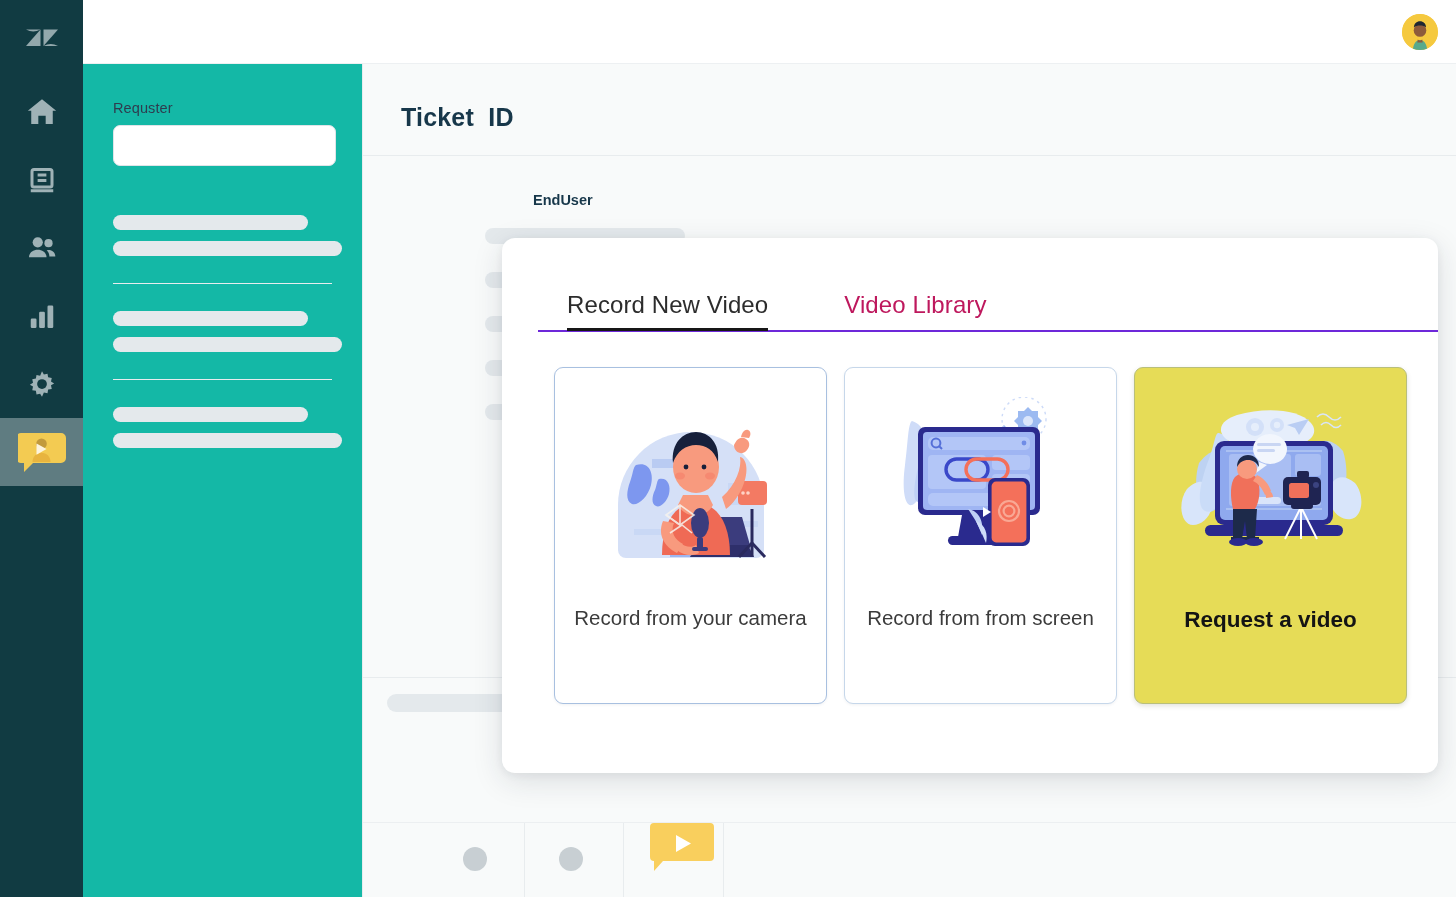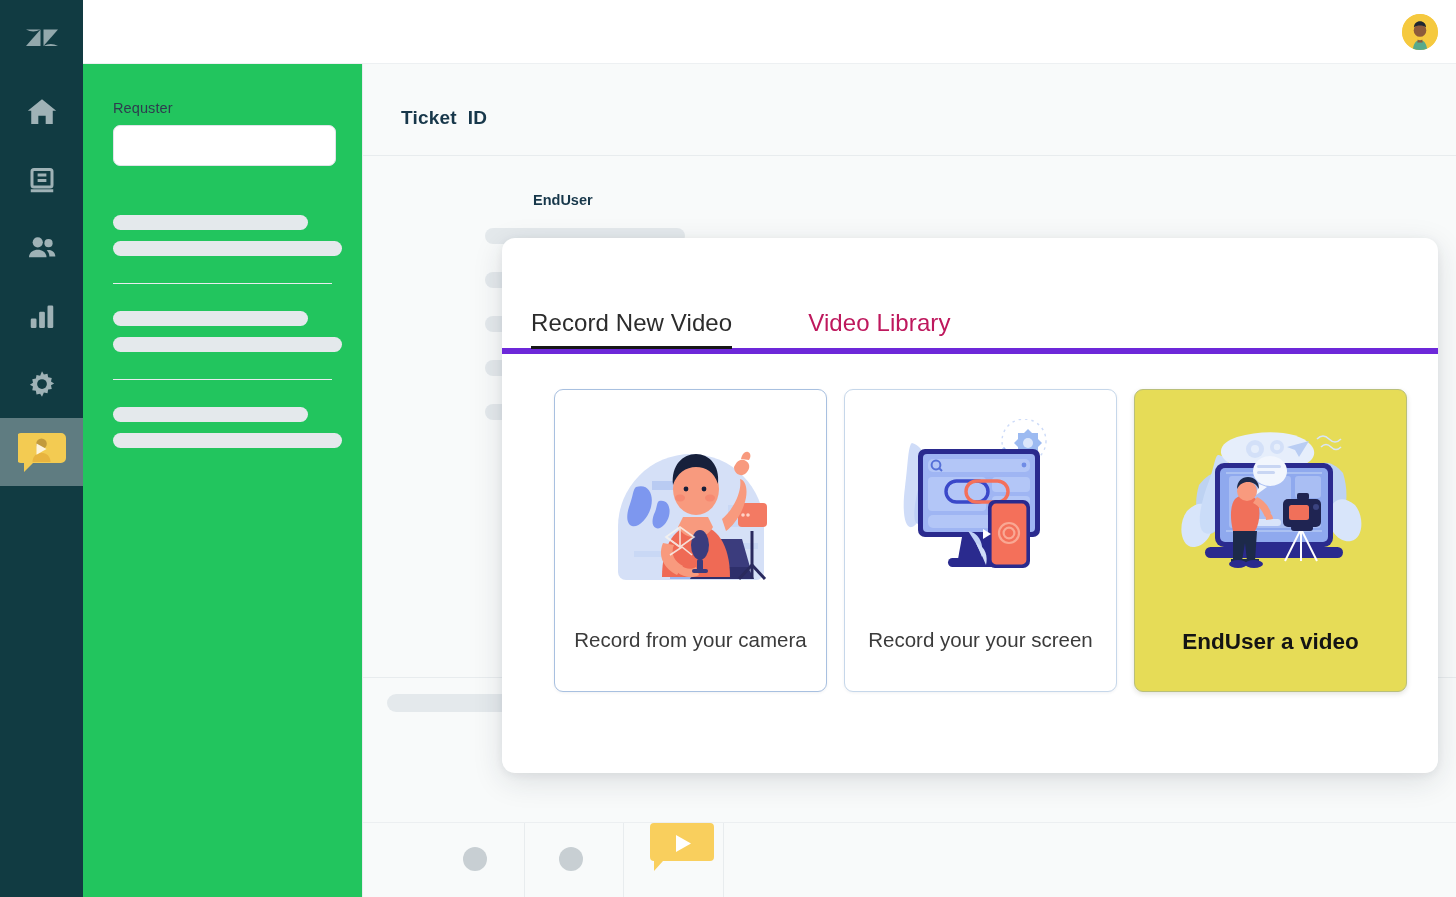--- a/index.html
+++ b/index.html
@@ -41,21 +41,21 @@
 
   
   .body-bg {
     position: absolute; left: 83px; top: 64px; width: 1373px; height: 833px;
     background: #f8fafa;
   }
 
   
   .side-panel {
     position: absolute; left: 83px; top: 64px; width: 280px; height: 833px;
-    background: #22c55e; border-right: 1px solid #e8ecee;
+    background: #14b8a6; border-right: 1px solid #e8ecee;
     padding: 36px 30px 0 30px;
   }
   .field-label {
     font-size: 14.5px; color: #2f3c4f; margin-bottom: 9px; letter-spacing: .1px;
   }
   .field-input {
     width: 223px; height: 41px; background: #ffffff;
     border: 1px solid #dfe4e8; border-radius: 7px; outline: none;
     font-size: 14px; padding: 0 10px; color: #2f3c4f;
     font-family: "Liberation Sans", sans-serif;
@@ -68,21 +68,21 @@
   .skel.s { width: 195px; }
   .skel.l { width: 229px; }
 
   
   .ticket-head {
     position: absolute; left: 363px; top: 64px; width: 1093px; height: 92px;
     border-bottom: 1px solid #e8ecee; display: flex; align-items: center;
     padding-left: 38px; background: #f8fafa;
   }
   .ticket-title {
-    font-size: 19px; font-weight: bold; color: #17374a; letter-spacing: .2px;
+    font-size: 25px; font-weight: bold; color: #17374a; letter-spacing: .2px;
     white-space: pre;
     margin-top: 16px;
   }
   .enduser-label {
     position: absolute; left: 485px; top: 192px;
     font-size: 14.5px; font-weight: bold; color: #17374a; margin-left: 48px;
   }
   .msg-skels { position: absolute; left: 485px; top: 228px; }
   .msg-skel { background: #e4e9ec; border-radius: 20px; height: 16px; margin-bottom: 28px; }
 
@@ -109,38 +109,38 @@
   }
 
   
   .modal {
     position: absolute; left: 502px; top: 238px; width: 936px; height: 535px;
     background: #ffffff; border-radius: 13px;
     box-shadow: 0 8px 30px rgba(30,40,55,.13), 0 2px 8px rgba(30,40,55,.06);
     overflow: hidden;
   }
   .tabs {
-    position: relative; height: 116px; padding: 0 29px;
-    display: flex; align-items: flex-end; border-bottom: 6px solid #6d28d9;
+    position: relative; height: 94px; padding: 0 29px;
+    display: flex; align-items: flex-end; border-bottom: 2px solid #6d28d9; margin-left: 36px;
   }
   .tab {
     font-size: 24px; color: #be185d; padding-bottom: 11px; margin-right: 76px;
     cursor: pointer; position: relative; letter-spacing: .1px;
   }
   .tab.active { color: #2c2c2c; }
   .tab.active::after {
     content: ""; position: absolute; left: 0; right: 0; bottom: -1px;
     height: 3px; background: #171717;
   }
 
   .cards {
     display: flex; gap: 17px; padding: 35px 29px 0 52px;
   }
   .card {
-    width: 273px; height: 303px; border-radius: 9px;
+    width: 273px; height: 337px; border-radius: 9px;
     background: #ffffff; border: 1.6px solid #a8c0e0;
     display: flex; flex-direction: column; align-items: center;
     cursor: pointer; overflow: hidden;
     box-shadow: 0 1px 3px rgba(40,60,90,.07);
   }
   .card.c2 { border-color: #c6d7ea; }
   .card.c3 {
     background: #e6dc57; border: 1.6px solid #b9bf7b;
     box-shadow: 0 2px 5px rgba(60,60,30,.15);
   }
@@ -379,21 +379,21 @@
             <rect x="58" y="139" width="62" height="9" rx="4.5" fill="#2a2a8e"></rect>
             <path d="M78 112 c12 2 16 14 14 26 c-4-12-10-20-14-26z" fill="#bfd0f6"></path>
             <path d="M86 124 c10 4 12 14 10 22 c-4-10-8-17-10-22z" fill="#cfdcf8"></path>
             <rect x="98" y="81" width="42" height="68" rx="7" fill="#2a2a8e"></rect>
             <rect x="101.6" y="84.6" width="34.8" height="60.8" rx="4.5" fill="#f4705a"></rect>
             <circle cx="119" cy="114" r="10" fill="none" stroke="#f9a894" stroke-width="2.2"></circle>
             <circle cx="119" cy="114" r="5.4" fill="none" stroke="#f9a894" stroke-width="2.2"></circle>
             <path d="M93 110 l8 5 l-8 5z" fill="#ffffff"></path>
           </svg>
         </div>
-        <div class="card-label">Record your your screen</div>
+        <div class="card-label">Record from from screen</div>
       </div>
 
       <div class="card c3">
         <div class="card-art">
           <svg width="200" height="172" viewBox="0 0 200 172">
             <path d="M28 66 c16-20 28-14 30 4 c2 18-6 38-16 44 c-12 7-22-22-14-48z" fill="#bdd2f2"></path>
             <path d="M16 92 c14-14 26-6 26 10 c0 16-10 26-20 26 c-12 0-16-22-6-36z" fill="#d8e5fa"></path>
             <path d="M48 36 c14 4 16 26 10 48 c-6 22-16 34-24 30 c-10-5-4-32 4-52 c6-16 6-27 10-26z" fill="#cadcf8"></path>
             <path d="M172 54 c-16-18-30-10-32 8 c-2 18 8 38 18 44 c13 7 23-24 14-52z" fill="#bdd2f2"></path>
             <path d="M184 86 c-14-12-26-4-26 12 c0 16 12 26 22 24 c12-2 14-24 4-36z" fill="#d8e5fa"></path>
@@ -440,19 +440,19 @@
               <line x1="130" y1="110" x2="146" y2="142"></line>
               <line x1="130" y1="110" x2="130" y2="142"></line>
             </g>
             <rect x="112" y="80" width="38" height="28" rx="5" fill="#1f2452"></rect>
             <rect x="118" y="86" width="20" height="15" rx="2.5" fill="#f0705a"></rect>
             <rect x="126" y="74" width="12" height="7" rx="2" fill="#1f2452"></rect>
             <circle cx="145" cy="88" r="3" fill="#3b4380"></circle>
             <rect x="120" y="106" width="22" height="6" rx="3" fill="#1f2452"></rect>
           </svg>
         </div>
-        <div class="card-label">EndUser a video</div>
+        <div class="card-label">Request a video</div>
       </div>
 
     </div>
   </div>
 
 </div>
 
 </body></html>

